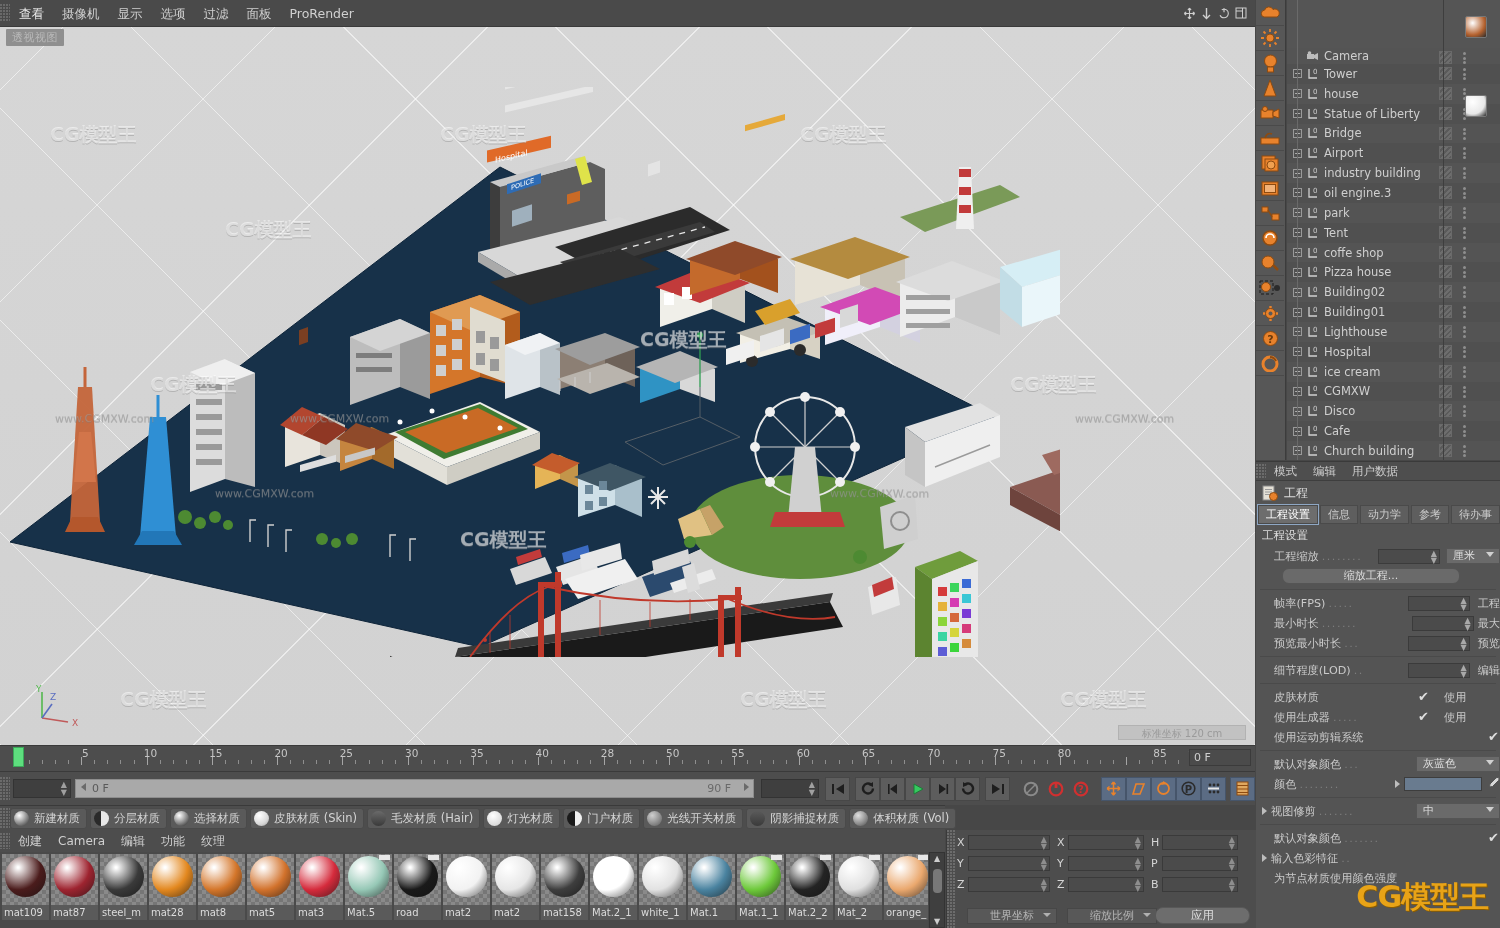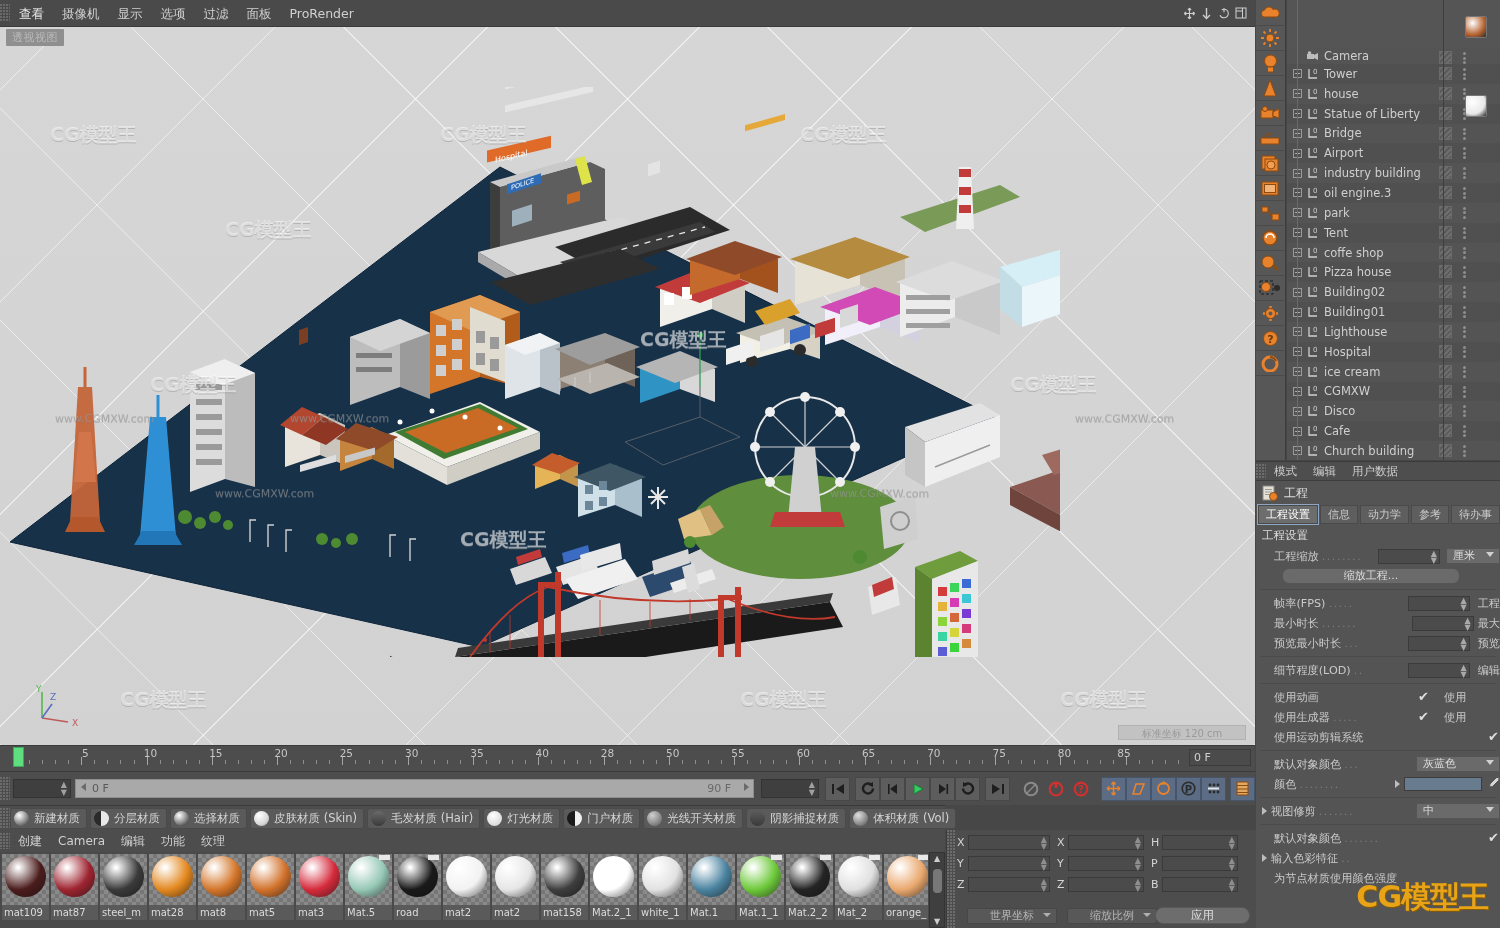--- a/index.html
+++ b/index.html
@@ -1155,21 +1155,21 @@
     <span class="plabel">细节程度(LOD)</span>
     <span class="pdots">..</span>
     <span class="pfield">
         <i class="spin">▲<br>▼</i>
       </span>
     <span class="plabel" style="margin-left:8px">编辑</span>
   </div>
   <div class="divline"></div>
 
   <div class="prow">
-    <span class="plabel">使用动画</span>
+    <span class="plabel">皮肤材质</span>
     <span class="pdots"></span>
     <span class="chk">✔</span>
     <span class="plabel" style="width:56px;margin-left:14px">使用</span>
   </div>
   <div class="prow">
     <span class="plabel">使用生成器</span>
     <span class="pdots">.....</span>
     <span class="chk">✔</span>
     <span class="plabel" style="width:56px;margin-left:14px">使用</span>
   </div>
@@ -1325,21 +1325,21 @@
       <div class="tick" style="left: 1011.28px;"></div>
       <div class="tick" style="left: 1024.33px;"></div>
       <div class="tick" style="left: 1037.39px;"></div>
       <div class="tickmaj" style="left: 1050.44px;"></div>
       <div class="tlabel" style="left: 1054.44px;">80</div>
       <div class="tick" style="left: 1063.5px;"></div>
       <div class="tick" style="left: 1076.56px;"></div>
       <div class="tick" style="left: 1089.61px;"></div>
       <div class="tick" style="left: 1102.67px;"></div>
       <div class="tickmaj" style="left: 1115.72px;"></div>
-      <div class="tlabel" style="left: 1114px;">85</div>
+      <div class="tlabel" style="left: 1150px;">85</div>
       <div class="tick" style="left: 1128.78px;"></div>
       <div class="tick" style="left: 1141.83px;"></div>
       <div class="tick" style="left: 1154.89px;"></div>
       <div class="tick" style="left: 1167.94px;"></div>
       <div class="tickmaj" style="left: 1181px;"></div>
       <div class="tlabel" style="left: 1185px;">90</div>
     </div>
   <div id="tl-green"></div>
   <div id="tl-right">0 F</div>
 </div>

